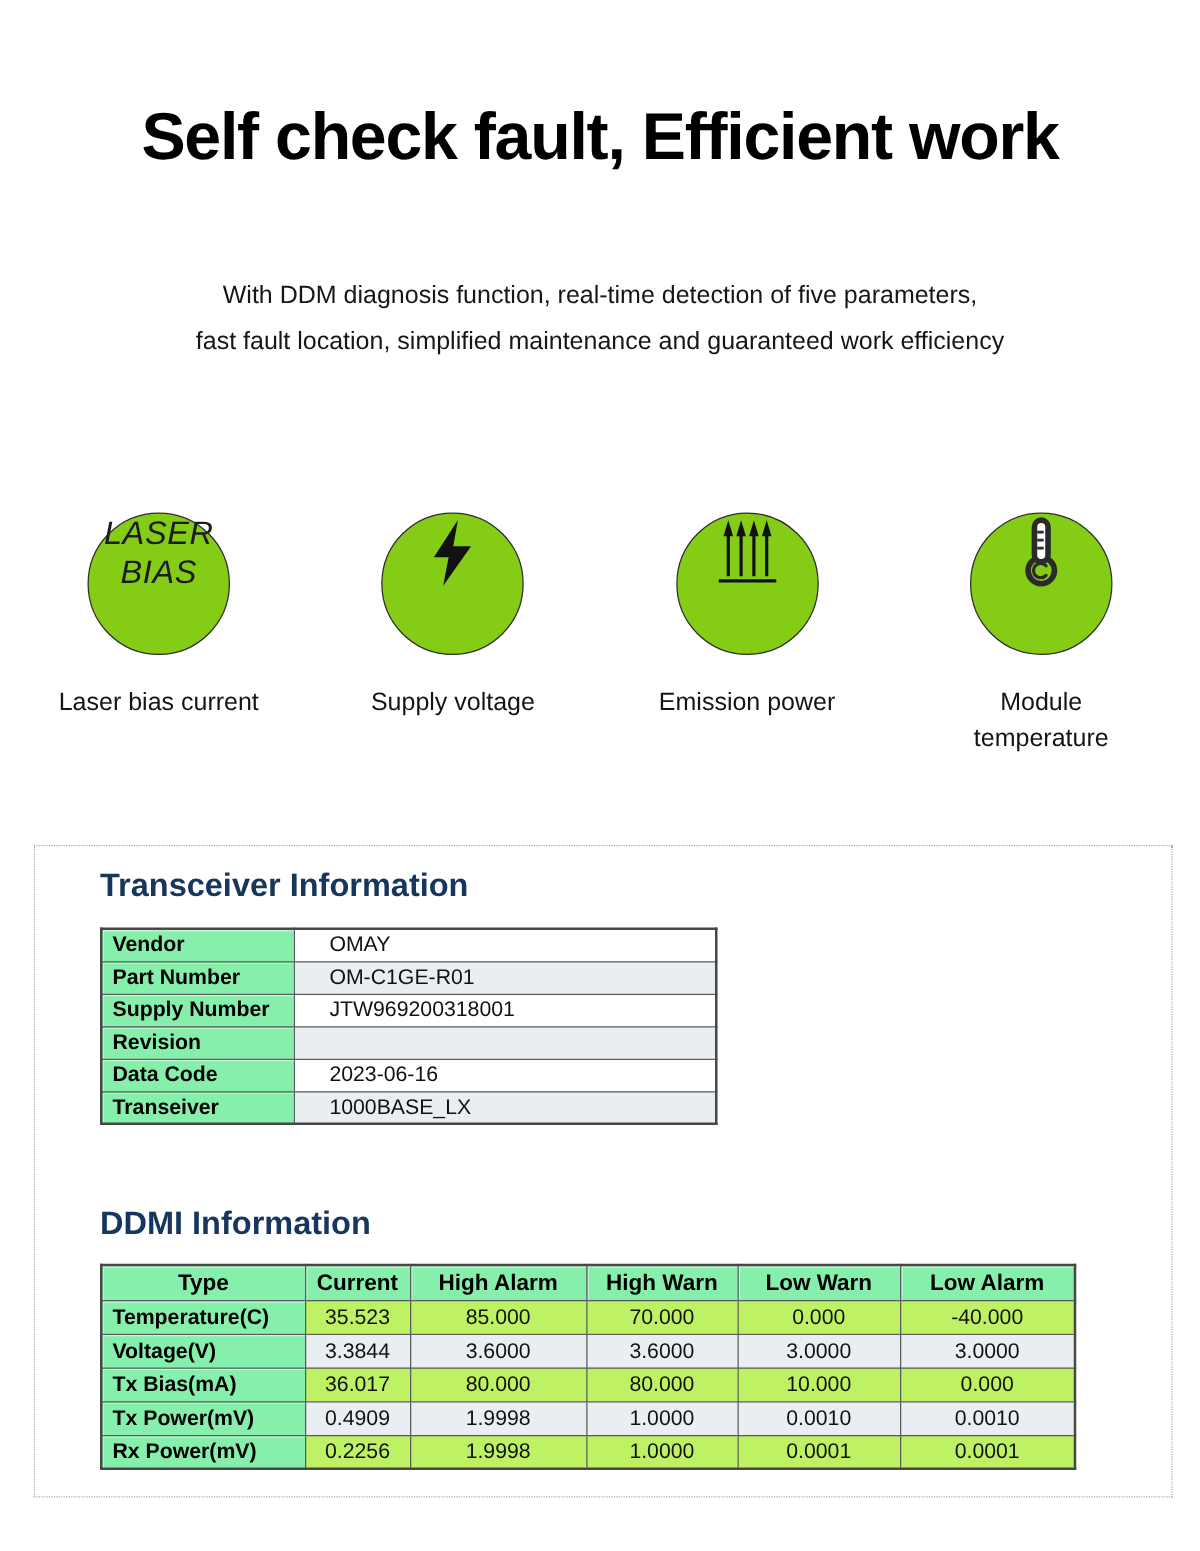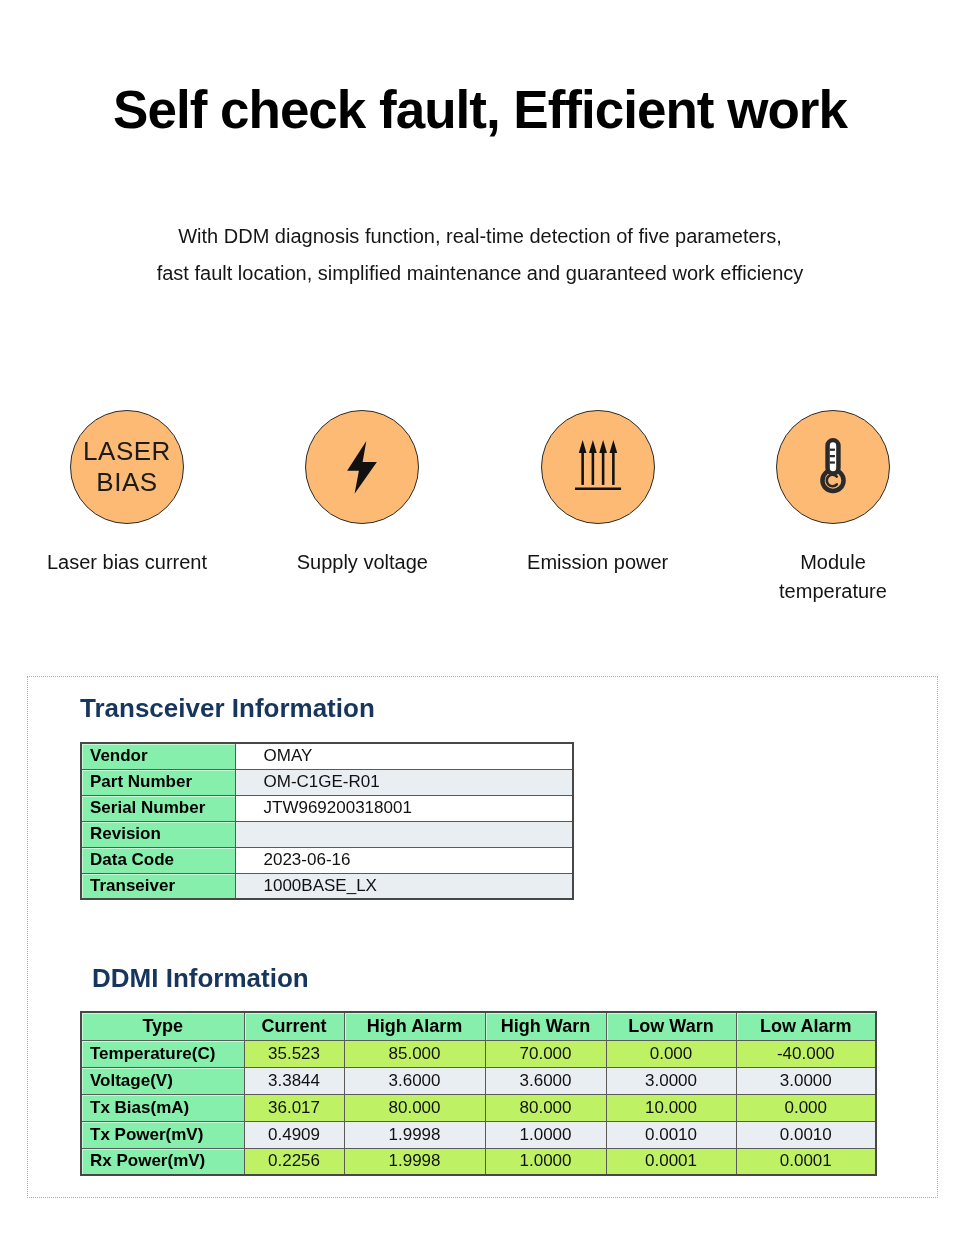--- a/index.html
+++ b/index.html
@@ -19,62 +19,63 @@
     font-size:20px;line-height:37px;color:#161616;
   }
   
   .features{
     margin:118px auto 0;width:884px;
     display:flex;justify-content:space-between;
   }
   .feature{width:178px;display:flex;flex-direction:column;align-items:center;}
   .circle{
     width:114px;height:114px;border:1.5px solid #2c2c2c;border-radius:50%;
-    display:flex;align-items:center;justify-content:center;background:#fdba74;
+    display:flex;align-items:flex-start;justify-content:center;background:#84cc16;
     box-sizing:border-box;
+    font-style:italic;
   }
   .laser-text{
     font-size:26px;line-height:31px;letter-spacing:.5px;
     text-align:center;color:#1c1c1c;
   }
   .feature-label{
     margin-top:24px;max-width:172px;
     font-size:20px;line-height:29px;text-align:center;color:#141414;
   }
   .icon-svg{display:block;}
   
   .card{
     position:absolute;left:27px;top:676px;width:911px;height:522px;
     box-sizing:border-box;border:1px dotted #adadad;background:#fff;
     padding:0 0 0 52px;
   }
   .section-heading{
     margin:20px 0 0;font-size:26px;line-height:22px;
     font-weight:bold;color:#17365d;
   }
-  .section-heading.second{margin-top:67px;margin-left:12px;}
+  .section-heading.second{margin-top:67px;}
   table{border-collapse:collapse;margin-top:23px;}
   table{border:2px solid #474747;}
   th,td{
     box-sizing:border-box;border:1px solid #5a5a5a;
     font-size:17px;height:26px;padding:0 8px;white-space:nowrap;
   }
   th{
     background:#86efac;font-weight:bold;color:#000;
     box-shadow:inset 1px 1px 0 rgba(255,255,255,.55);
   }
   
   .tinfo th{width:154px;text-align:left;}
   .tinfo td{width:338px;padding-left:28px;text-align:left;color:#111;background:#fff;}
   .tinfo tr:nth-child(even) td{background:#e9eef3;}
   
   .ddmi{margin-top:22px;}
   .ddmi thead th{text-align:center;height:28px;font-size:18px;}
   .ddmi .col-type{width:163px;}
-  .ddmi .col-current{width:100px;}
+  .ddmi .col-current{width:84px;}
   .ddmi .col-halarm{width:141px;}
   .ddmi .col-hwarn{width:121px;}
   .ddmi .col-lwarn{width:130px;}
   .ddmi .col-lalarm{width:140px;}
   .ddmi tbody th{text-align:left;height:27px;}
   .ddmi tbody td{text-align:center;color:#111;background:#bef264;}
   .ddmi tbody tr:nth-child(even) td{background:#e9eef3;}
 </style>
 </head>
 <body>
@@ -155,21 +156,21 @@
       <tbody>
         <tr>
           <th>Vendor</th>
           <td>OMAY</td>
         </tr>
         <tr>
           <th>Part Number</th>
           <td>OM-C1GE-R01</td>
         </tr>
         <tr>
-          <th>Serial Number</th>
+          <th>Supply Number</th>
           <td>JTW969200318001</td>
         </tr>
         <tr>
           <th>Revision</th>
           <td></td>
         </tr>
         <tr>
           <th>Data Code</th>
           <td>2023-06-16</td>
         </tr>

